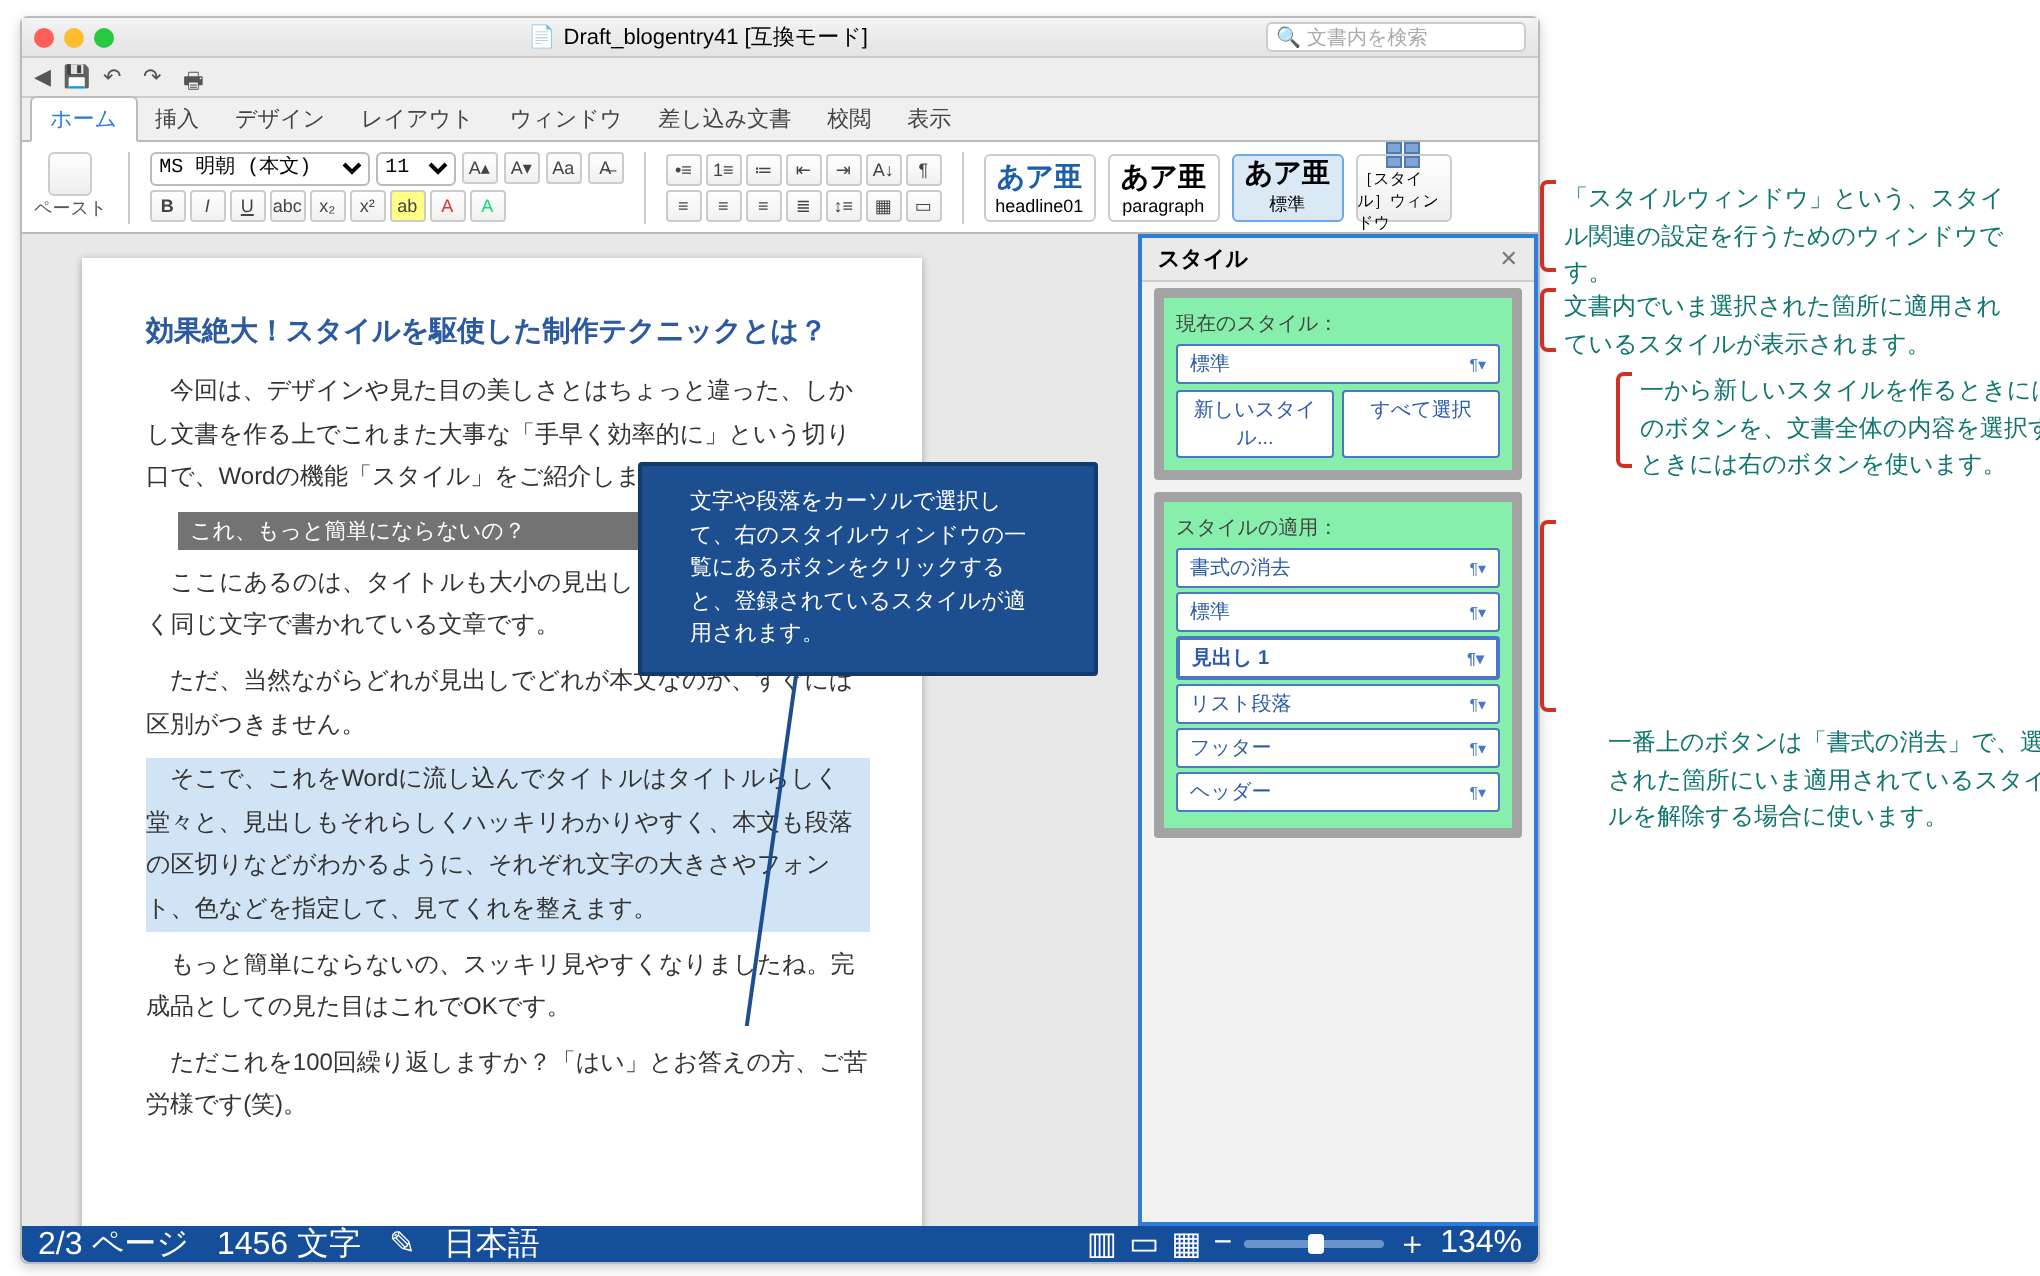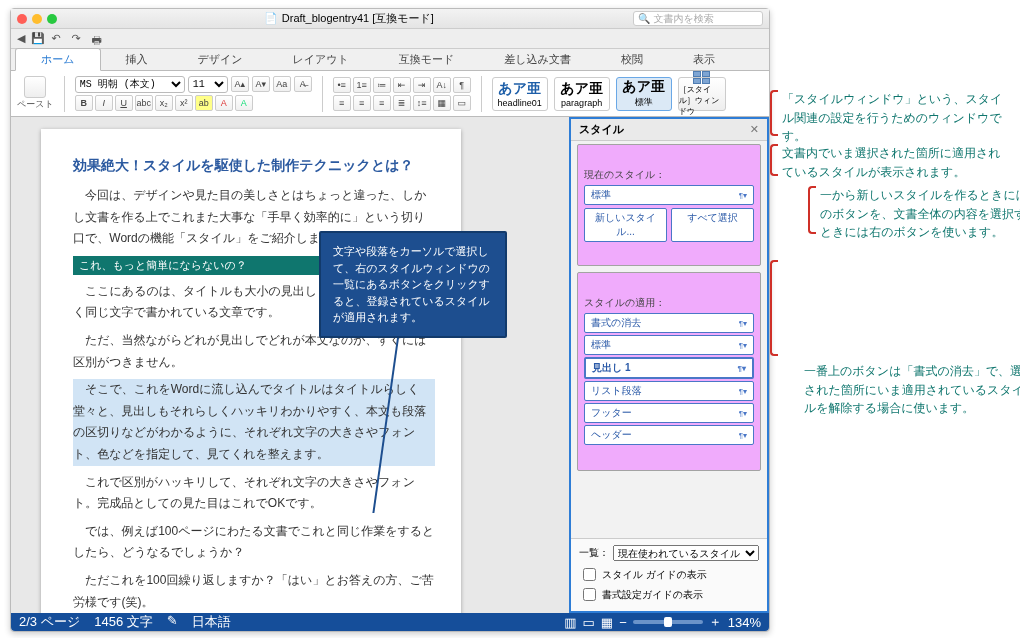--- a/index.html
+++ b/index.html
@@ -45,21 +45,21 @@
     width: 130px; height:15px; border:1px solid #ccc; border-radius:3px;
     background:#fff; font-size:10px; color:#888; padding:0 4px; display:flex;align-items:center;gap:3px;
   }
   .qat { height:20px; background:#eee; border-bottom:1px solid #ccc; display:flex;align-items:center;gap:6px;padding:0 6px; color:#555; font-size:11px;}
   .qat .ico{width:14px;height:14px;}
   .tabs {
     display:flex; align-items:flex-end; height:22px; background:#f0f0f0;
     border-bottom:1px solid #bbb; padding-left:4px; font-size:11px;
   }
   .tab {
-    padding:3px 25px; color:#444; cursor:pointer;
+    padding:3px 9px; color:#444; cursor:pointer;
   }
   .tab.active {
     background:#fff; border:1px solid #bbb; border-bottom:1px solid #fff;
     color:#2b7cd3;
     border-radius:3px 3px 0 0;
     position:relative; top:1px;
   }
   .ribbon {
     height:46px; background:#fff; border-bottom:1px solid #bbb;
     display:flex; align-items:center; padding:3px 6px; gap:10px;
@@ -88,28 +88,28 @@
   .page{
     width:420px; min-height:540px; background:#fff;
     box-shadow:0 1px 4px rgba(0,0,0,0.3);
     padding:18px 26px 18px 32px;
     position:relative;
     font-size:12px; color:#333;
   }
   .page h2{color:#2c5aa0;font-size:14px;margin:10px 0 10px 0;}
   .page p{margin:4px 0 6px 0; line-height:1.8; text-indent:1em;}
   .page .sel{background:#d1e4f5;}
-  .page .band{background:#0f766e;color:#fff;padding:2px 6px;margin:6px 0;font-size:11px;}
+  .page .band{background:#737373;color:#fff;padding:2px 6px;margin:6px 16px;font-size:11px;}
 
   .callout{
     position:absolute; left:308px; top:114px;
-    width:188px; background:#1d4e8f; color:#fff;
+    width:230px; background:#1d4e8f; color:#fff;
     font-size:11px; line-height:1.5;
     border:2px solid #123a6b; border-radius:2px;
-    padding:10px 12px; z-index:5;
+    padding:10px 24px; z-index:5;
   }
   .leadline{
     position:absolute;
     left:376px; top:188px;
     width:2px; height:208px;
     background:#1d4e8f;
     transform:skewX(-8deg);
     z-index:3;
   }
 
@@ -118,21 +118,21 @@
     display:flex; flex-direction:column;
     position:relative;
   }
   .sp-head{
     height:22px; border-bottom:1px solid #ccc;
     display:flex; align-items:center; justify-content:space-between;
     padding:0 8px; font-size:11px; font-weight:bold; background:#eaeaea;
   }
   .sp-head .x{color:#777;font-weight:normal;cursor:pointer;}
   .sp-sec{padding:6px 8px;}
-  .sp-sec.highlight{background:#f0abfc;border:1px solid #a3a3a3; border-radius:2px; margin:3px 6px; padding:23px 6px;}
+  .sp-sec.highlight{background:#86efac;border:5px solid #a3a3a3; border-radius:2px; margin:3px 6px; padding:6px 6px;}
   .sp-label{font-size:10px;color:#444;margin-bottom:3px;}
   .sp-pill{
     border:1px solid #4a77c7; background:#fff; color:#2b5aa8;
     font-size:10px; padding:2px 6px; border-radius:2px;
     display:flex;justify-content:space-between;align-items:center;
     margin-bottom:3px;
   }
   .sp-pill .dd{font-size:8px;color:#4a77c7;}
   .sp-row{display:flex;gap:4px;}
   .sp-btn{
@@ -145,21 +145,21 @@
     margin-top:auto; padding:6px 8px; font-size:10px; border-top:1px solid #ccc;
     background:#fafafa;
   }
   .sp-footer .sel-row{display:flex;align-items:center;gap:4px;margin-bottom:4px;}
   .sp-footer select{flex:1;height:16px;font-size:10px;}
   .sp-footer label{display:flex;align-items:center;gap:3px;margin-bottom:1px;}
 
   .statusbar{
     height:18px; background:#154e9a; color:#fff;
     display:flex; align-items:center; justify-content:space-between;
-    font-size:13px; padding:0 8px;
+    font-size:16px; padding:0 8px;
     border-radius:0 0 4px 4px;
   }
   .status-left{display:flex;gap:14px;}
   .status-right{display:flex;align-items:center;gap:6px;}
   .zslider{width:70px;height:4px;background:#6a93c9;border-radius:2px;position:relative;}
   .zslider .knob{position:absolute;left:45%;top:-3px;width:8px;height:10px;background:#fff;border-radius:2px;}
 
   .annot {
     position:absolute;
     font-size:12px;
@@ -206,21 +206,21 @@
     <span class="ico">↶</span>
     <span class="ico">↷</span>
     <span class="ico">🖶</span>
   </div>
 
   <div class="tabs">
     <div class="tab active">ホーム</div>
     <div class="tab">挿入</div>
     <div class="tab">デザイン</div>
     <div class="tab">レイアウト</div>
-    <div class="tab">互換モード</div>
+    <div class="tab">ウィンドウ</div>
     <div class="tab">差し込み文書</div>
     <div class="tab">校閲</div>
     <div class="tab">表示</div>
   </div>
 
   <div class="ribbon">
     <div class="paste-btn">
       <div class="clip"></div>
       <span>ペースト</span>
     </div>
@@ -301,22 +301,21 @@
 
   <div class="workarea">
     <div class="page-scroll">
       <div class="page">
         <h2>効果絶大！スタイルを駆使した制作テクニックとは？</h2>
         <p>今回は、デザインや見た目の美しさとはちょっと違った、しかし文書を作る上でこれまた大事な「手早く効率的に」という切り口で、Wordの機能「スタイル」をご紹介します。</p>
         <div class="band">これ、もっと簡単にならないの？</div>
         <p>ここにあるのは、タイトルも大小の見出しも本文も全く区別なく同じ文字で書かれている文章です。</p>
         <p>ただ、当然ながらどれが見出しでどれが本文なのか、すぐには区別がつきません。</p>
         <p class="sel">そこで、これをWordに流し込んでタイトルはタイトルらしく堂々と、見出しもそれらしくハッキリわかりやすく、本文も段落の区切りなどがわかるように、それぞれ文字の大きさやフォント、色などを指定して、見てくれを整えます。</p>
-        <p>これで区別がハッキリして、それぞれ文字の大きさやフォント。完成品としての見た目はこれでOKです。</p>
-        <p>では、例えば100ページにわたる文書でこれと同じ作業をするとしたら、どうなるでしょうか？</p>
+        <p>もっと簡単にならないの、スッキリ見やすくなりましたね。完成品としての見た目はこれでOKです。</p>
         <p>ただこれを100回繰り返しますか？「はい」とお答えの方、ご苦労様です(笑)。</p>
 
       </div>
     </div>
 
     <div class="callout">
       <span>文字や段落をカーソルで選択して、右のスタイルウィンドウの一覧にあるボタンをクリックすると、登録されているスタイルが適用されます。</span>
     </div>
     <div class="leadline"></div>
 
@@ -359,34 +358,20 @@
         <div class="sp-pill">
             <span>フッター</span>
             <span class="dd">¶▾</span>
           </div>
         <div class="sp-pill">
             <span>ヘッダー</span>
             <span class="dd">¶▾</span>
           </div>
       </div>
 
-      <div class="sp-footer">
-        <div class="sel-row">
-          <span>一覧：</span>
-          <select><option>現在使われているスタイル</option></select>
-        </div>
-        <label>
-            <input type="checkbox" style="">
-            <span>スタイル ガイドの表示</span>
-          </label>
-        <label>
-            <input type="checkbox" style="">
-            <span>書式設定ガイドの表示</span>
-          </label>
-      </div>
     </div>
   </div>
 
   <div class="statusbar">
     <div class="status-left">
       <span>2/3 ページ</span>
       <span>1456 文字</span>
       <span>✎</span>
       <span>日本語</span>
     </div>

